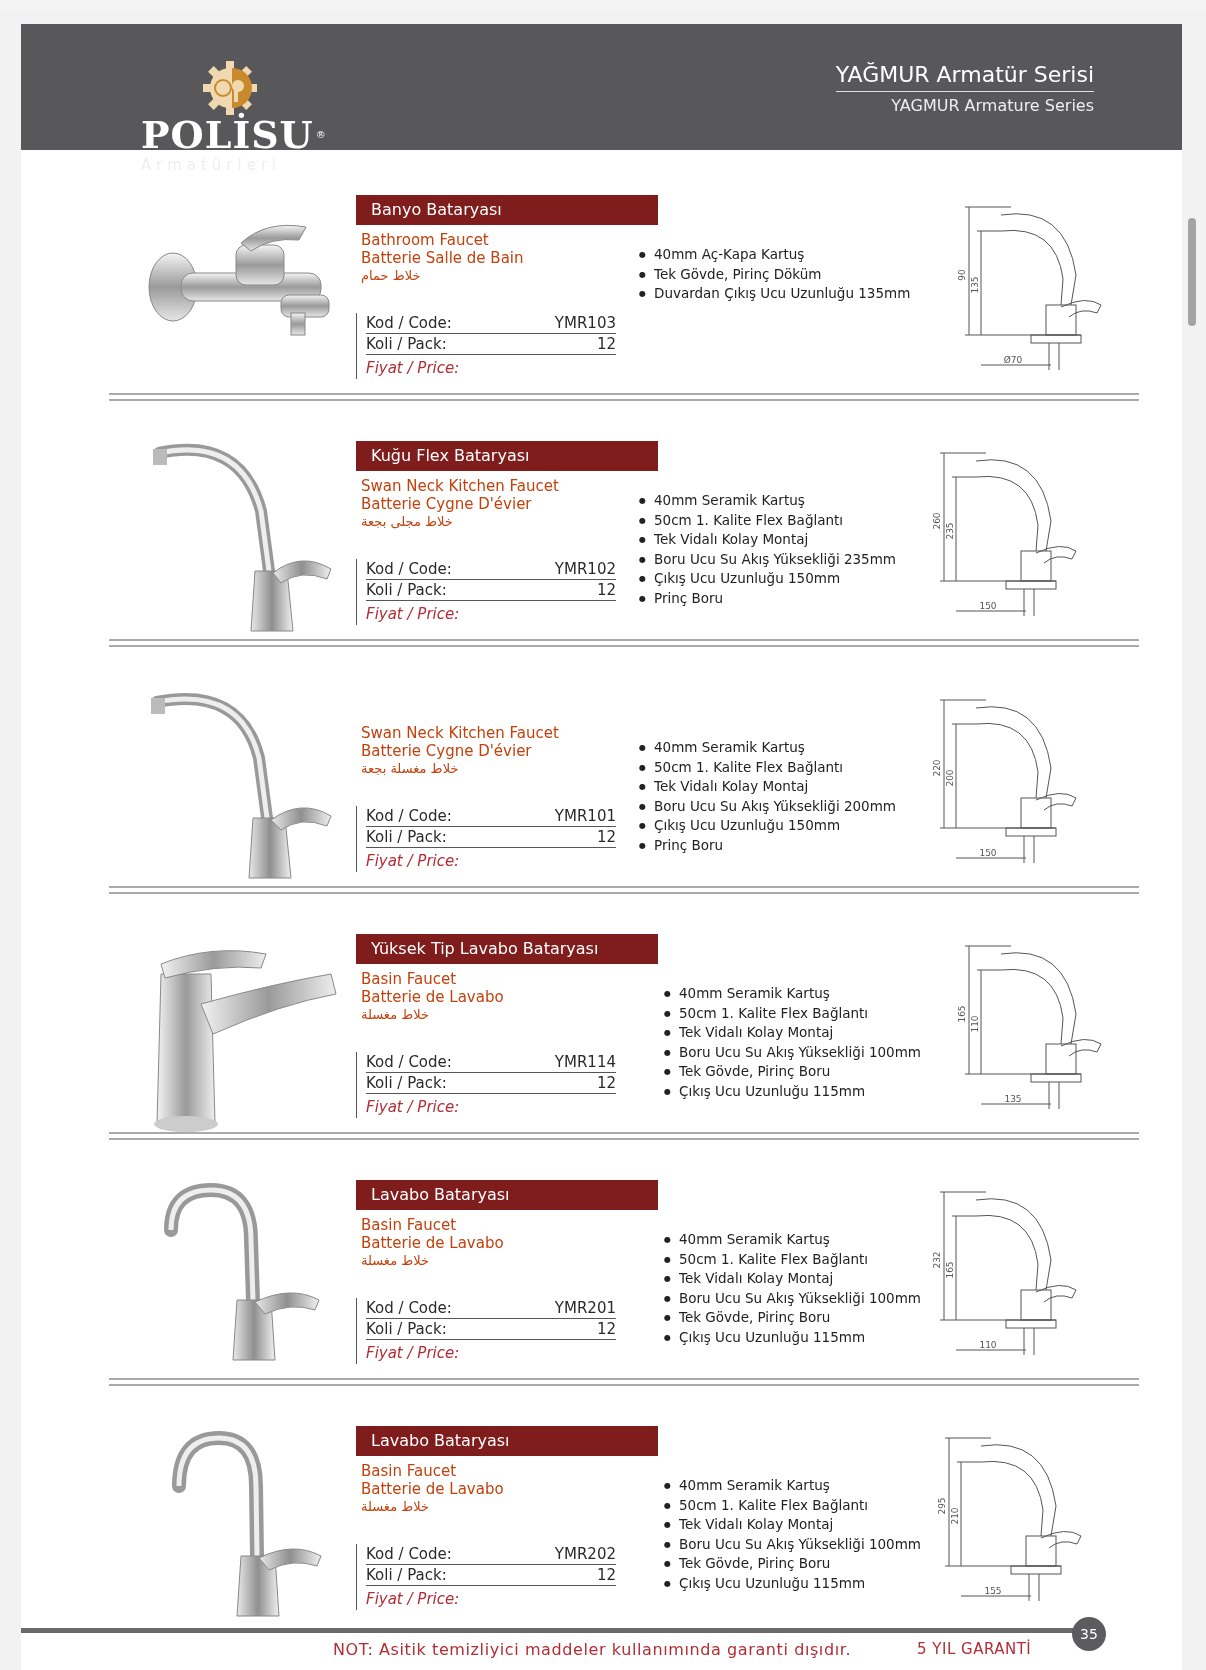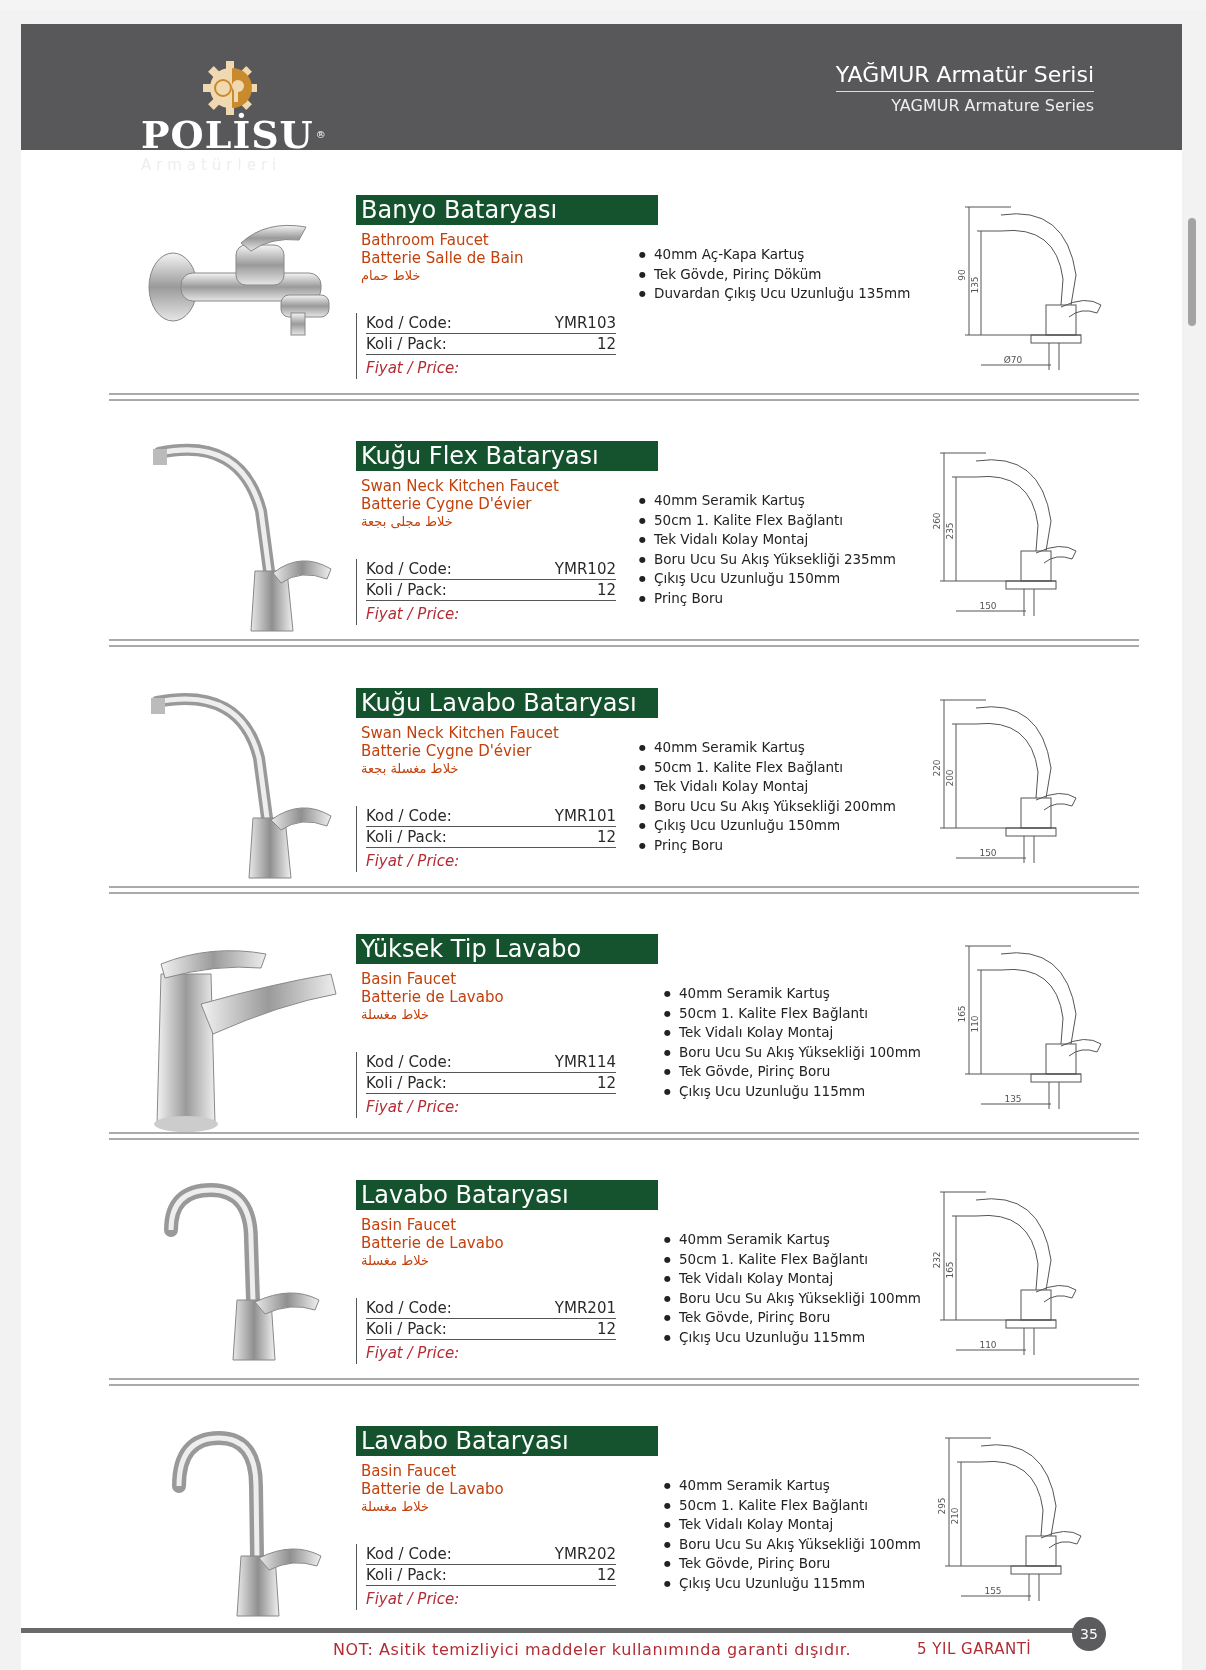--- a/index.html
+++ b/index.html
@@ -11,21 +11,21 @@
   .gear{width:56px;height:56px;position:relative;}
   .brand{margin-left:8px;color:#fff;}
   .brand .name{font-family:"DejaVu Serif",serif;font-weight:bold;font-size:38px;line-height:38px;letter-spacing:1px;}
   .brand .name sup{font-size:10px;vertical-align:top;margin-left:2px;font-weight:normal;}
   .brand .sub{font-size:15px;letter-spacing:5px;color:#eee;margin-top:2px;}
   .series{position:absolute;right:88px;top:38px;text-align:right;color:#fff;}
   .series .tr{font-size:22px;padding-bottom:4px;border-bottom:1px solid #ddd;}
   .series .en{font-size:16px;margin-top:4px;color:#eee;}
   .row{position:absolute;left:0;width:1161px;height:240px;}
   .photo{position:absolute;left:110px;top:0;width:230px;height:200px;}
-  .title{position:absolute;left:335px;top:0;width:302px;height:30px;background:#14532d;color:#fff;font-size:24px;line-height:30px;padding-left:5px;box-sizing:border-box;}
+  .title{position:absolute;left:335px;top:0;width:302px;height:30px;background:#7f1d1d;color:#fff;font-size:16px;line-height:30px;padding-left:15px;box-sizing:border-box;}
   .names{position:absolute;left:340px;top:36px;font-size:15px;color:#c2410c;line-height:18px;}
   .names .ar{font-size:13px;direction:rtl;text-align:left;unicode-bidi:plaintext;}
   .kv{position:absolute;left:335px;top:118px;width:250px;border-left:1px solid #555;padding-left:9px;font-size:15px;color:#2a2a2a;}
   .kv .line{display:flex;justify-content:space-between;border-bottom:1px solid #555;height:20px;line-height:20px;}
   .kv .price{color:#b32c34;height:24px;line-height:26px;font-style:italic;}
   .specs{position:absolute;top:50px;font-size:13.5px;color:#222;line-height:19.6px;margin:0;padding:0;list-style:none;}
   .specs li::before{content:"●";font-size:8px;margin-right:8px;vertical-align:2px;}
   .drawing{position:absolute;}
   .sep{position:absolute;left:88px;width:1030px;height:8px;border-top:2px solid #aaa;border-bottom:2px solid #aaa;box-sizing:border-box;}
   .footbar{position:absolute;left:0;top:1604px;width:1060px;height:5px;background:#6a6a6c;}
@@ -208,21 +208,20 @@
                 <stop offset=".5" stop-color="#8f8f8f"></stop>
                 <stop offset="1" stop-color="#f0f0f0"></stop>
               </linearGradient>
             </defs>
             <path d="M26 14 Q110 -2 128 70 L136 130" fill="none" stroke="#999" stroke-width="12" stroke-linecap="round"></path>
             <path d="M26 14 Q110 -2 128 70 L136 130" fill="none" stroke="#eee" stroke-width="5" stroke-linecap="round"></path>
             <rect x="20" y="10" width="14" height="16" fill="#bbb"></rect>
             <path d="M122 130 L154 130 L160 190 L118 190 Z" fill="url(#ch2)" stroke="#888"></path>
             <path d="M140 132 Q170 110 200 128 L196 138 Q170 128 150 142 Z" fill="url(#ch2)" stroke="#888"></path>
           </svg></div>
-      <div class="title">Kuğu Lavabo Bataryası</div>
       <div class="names">
         <div>Swan Neck Kitchen Faucet</div>
         <div>Batterie Cygne D'évier</div>
         <div class="ar">خلاط مغسلة بجعة</div>
       </div>
       <div class="kv">
         <div class="line">
             <span>Kod / Code:</span>
             <span>YMR101</span>
           </div>

